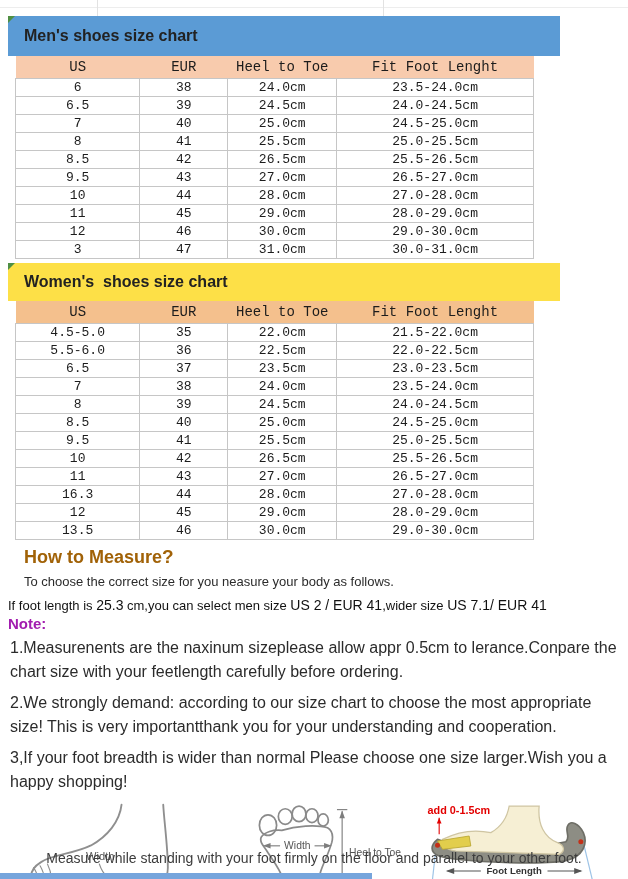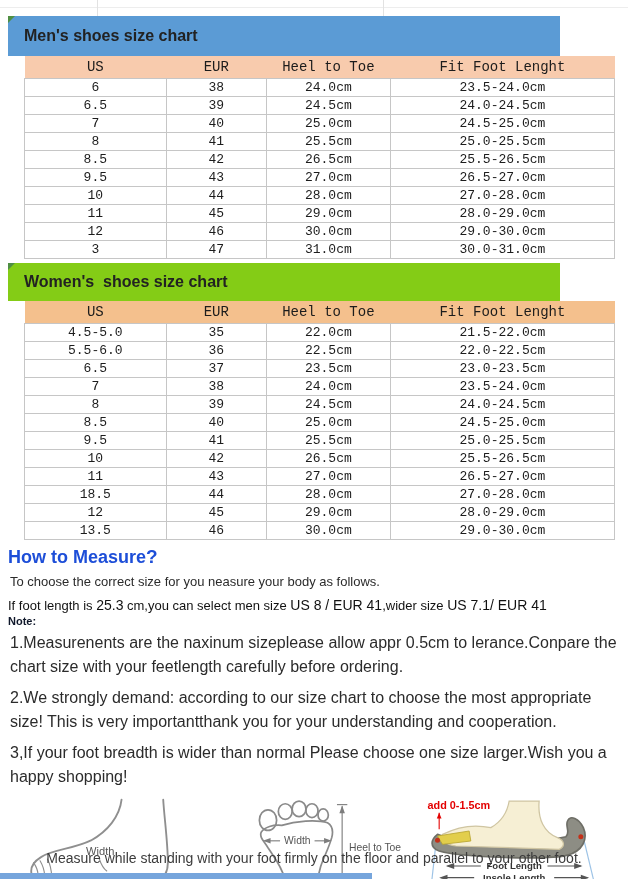--- a/index.html
+++ b/index.html
@@ -6,40 +6,40 @@
   .sheet{position:relative;width:628px;height:879px;background:#fff;overflow:hidden;
          font-family:"Liberation Sans",sans-serif;}
   
   .grid-top{position:relative;height:16px;background:#fff;}
   .vline{position:absolute;top:0;width:1px;height:16px;background:#e2e2e2;}
   .hline{position:absolute;top:7px;left:0;right:0;height:1px;background:#ededed;}
   
   .bar{position:relative;margin-left:8px;width:552px;display:flex;align-items:center;
        padding-left:16px;box-sizing:border-box;}
   .bar-blue{background:#5b9bd5;height:40px;}
-  .bar-pink{background:#84cc16;height:38px;margin-top:4px;}
+  .bar-pink{background:#fde047;height:38px;margin-top:4px;}
   .bar .title-text{font-size:16px;font-weight:bold;color:#222;white-space:pre;}
   .corner{position:absolute;top:0;left:0;width:0;height:0;
           border-top:7px solid #4f8f43;border-right:7px solid transparent;}
   
-  table.size{border-collapse:collapse;table-layout:fixed;width:591px;margin-left:24px;}
+  table.size{border-collapse:collapse;table-layout:fixed;width:519px;margin-left:15px;}
   table.size td{border:1px solid #c6c6c6;text-align:center;height:17px;padding:0;
       font-family:"Liberation Mono","DejaVu Sans Mono",monospace;font-size:13px;color:#1c1c1c;}
   table.size thead td{border:none;height:22px;font-size:14px;}
   table.men thead td{background:#f8cbad;}
   table.women thead td{background:#f4c08d;}
   col.c1{width:24%;}col.c2{width:17%;}col.c3{width:21%;}col.c4{width:38%;}
   
   .measure{padding:4px 8px 0 8px;color:#2b2b2b;}
-  .h-red{color:#1d4ed8;font-size:18px;margin:2px 0 6px 0;}
+  .h-red{color:#a16207;font-size:18px;margin:2px 0 6px 16px;}
   .h-red .q{font-weight:bold;font-size:19px;}
-  .intro{font-size:13px;margin:0 0 8px 2px;}
+  .intro{font-size:13px;margin:0 0 8px 16px;}
   .example{font-size:13px;margin:0 0 2px 0;color:#111;}
   .example .lg{font-size:14px;}
-  .note-label{color:#0f172a;font-weight:bold;font-size:11px;margin:0 0 4px 0;}
+  .note-label{color:#a21caf;font-weight:bold;font-size:15px;margin:0 0 4px 0;}
   .note{font-size:16px;line-height:1.5;margin:4px 0 7px 2px;color:#2b2b2b;}
   
   .diagrams{display:flex;align-items:flex-end;gap:2px;margin:6px 2px 0 2px;}
   .diagrams svg{display:block;}
   .dlabel{font-family:"Liberation Sans",sans-serif;font-size:12px;fill:#555;}
   .dlabel-b{font-family:"Liberation Sans",sans-serif;font-size:11.5px;font-weight:bold;fill:#333;}
   .dred{font-family:"Liberation Sans",sans-serif;font-size:13px;font-weight:bold;fill:#e30000;}
   
   .footer{position:absolute;left:0;right:0;bottom:0;}
   .caption{font-size:14px;color:#3c3c3c;text-align:center;margin:0 0 7px 0;}
@@ -207,21 +207,21 @@
           <td>26.5cm</td>
           <td>25.5-26.5cm</td>
         </tr>
         <tr>
           <td>11</td>
           <td>43</td>
           <td>27.0cm</td>
           <td>26.5-27.0cm</td>
         </tr>
         <tr>
-          <td>18.5</td>
+          <td>16.3</td>
           <td>44</td>
           <td>28.0cm</td>
           <td>27.0-28.0cm</td>
         </tr>
         <tr>
           <td>12</td>
           <td>45</td>
           <td>29.0cm</td>
           <td>28.0-29.0cm</td>
         </tr>
@@ -230,21 +230,21 @@
           <td>46</td>
           <td>30.0cm</td>
           <td>29.0-30.0cm</td>
         </tr>
       </tbody>
   </table>
 
   <div class="measure">
     <h2 class="h-red"><span>How to Measure</span><span class="q">?</span></h2>
     <p class="intro">To choose the correct size for you neasure your body as follows.</p>
-    <p class="example"><span>If foot length is </span><span class="lg">25.3</span><span> cm,you can select men size </span><span class="lg">US 8 / EUR 41</span><span>,wider size </span><span class="lg">US 7.1/ EUR 41</span></p>
+    <p class="example"><span>If foot length is </span><span class="lg">25.3</span><span> cm,you can select men size </span><span class="lg">US 2 / EUR 41</span><span>,wider size </span><span class="lg">US 7.1/ EUR 41</span></p>
     <p class="note-label">Note:</p>
     <p class="note">1.Measurenents are the naxinum sizeplease allow appr 0.5cm to lerance.Conpare the chart size with your feetlength carefully before ordering.</p>
     <p class="note">2.We strongly demand: according to our size chart to choose the most appropriate size! This is very importantthank you for your understanding and cooperation.</p>
     <p class="note">3,If your foot breadth is wider than normal Please choose one size larger.Wish you a happy shopping!</p>
   </div>
 
   <div class="diagrams">
 
     <svg width="228" height="100" viewBox="0 0 228 108">
       <g stroke="#8f8f8f" fill="none" stroke-width="2" stroke-linecap="round">

